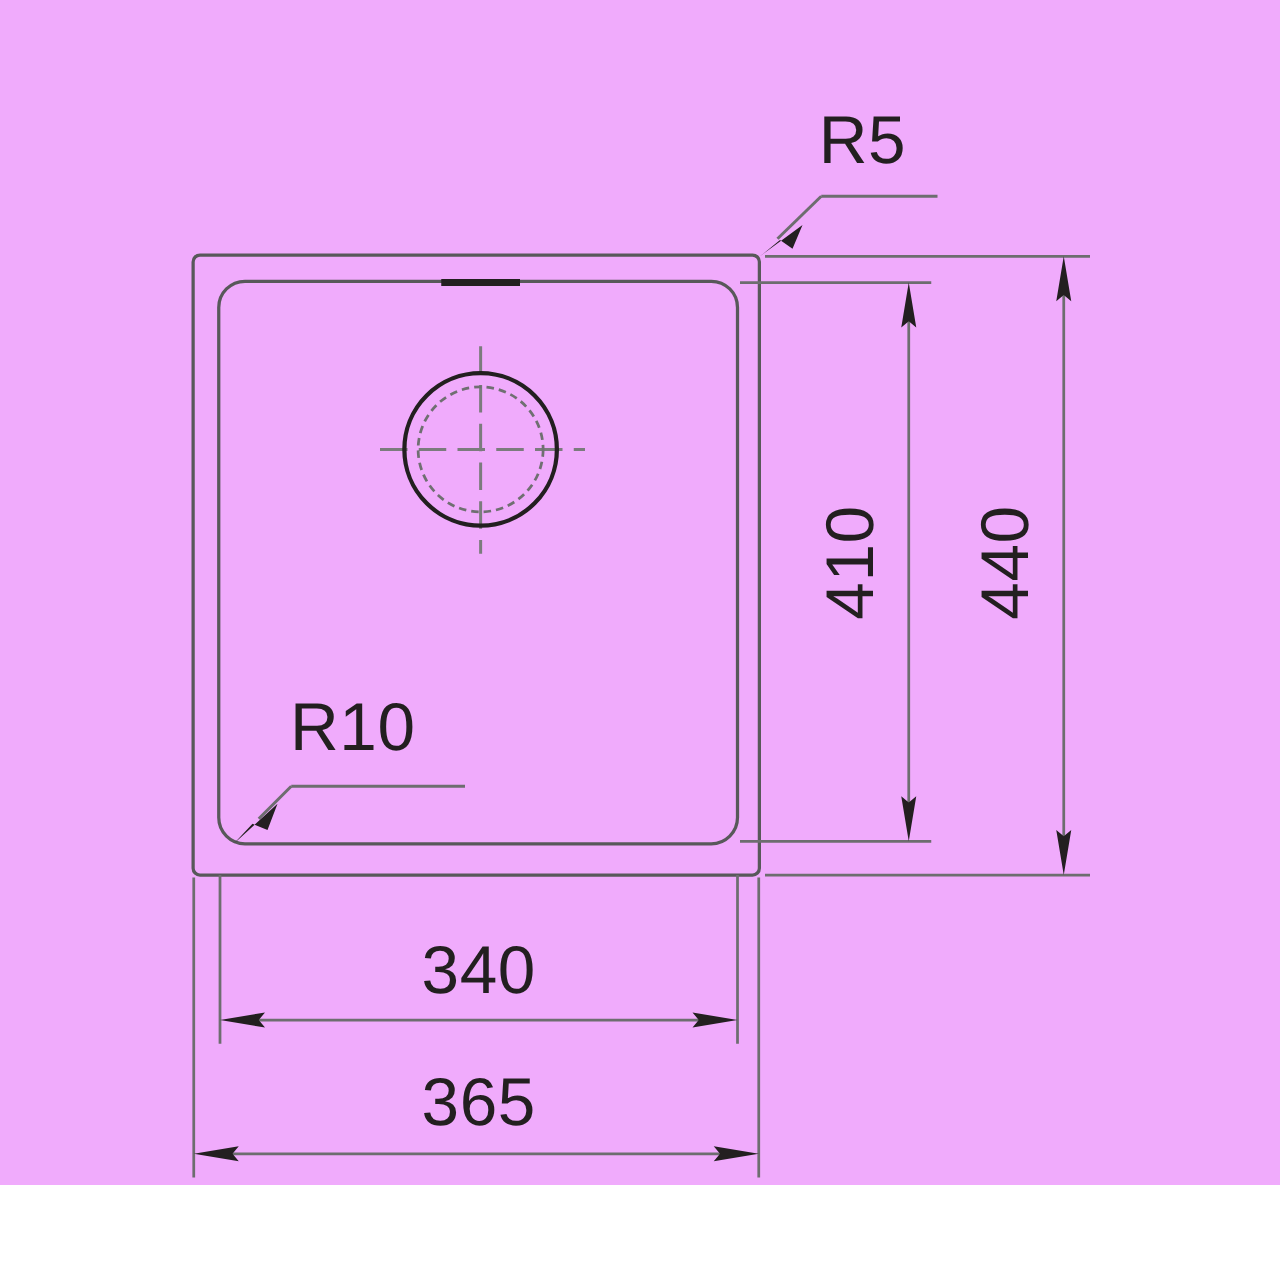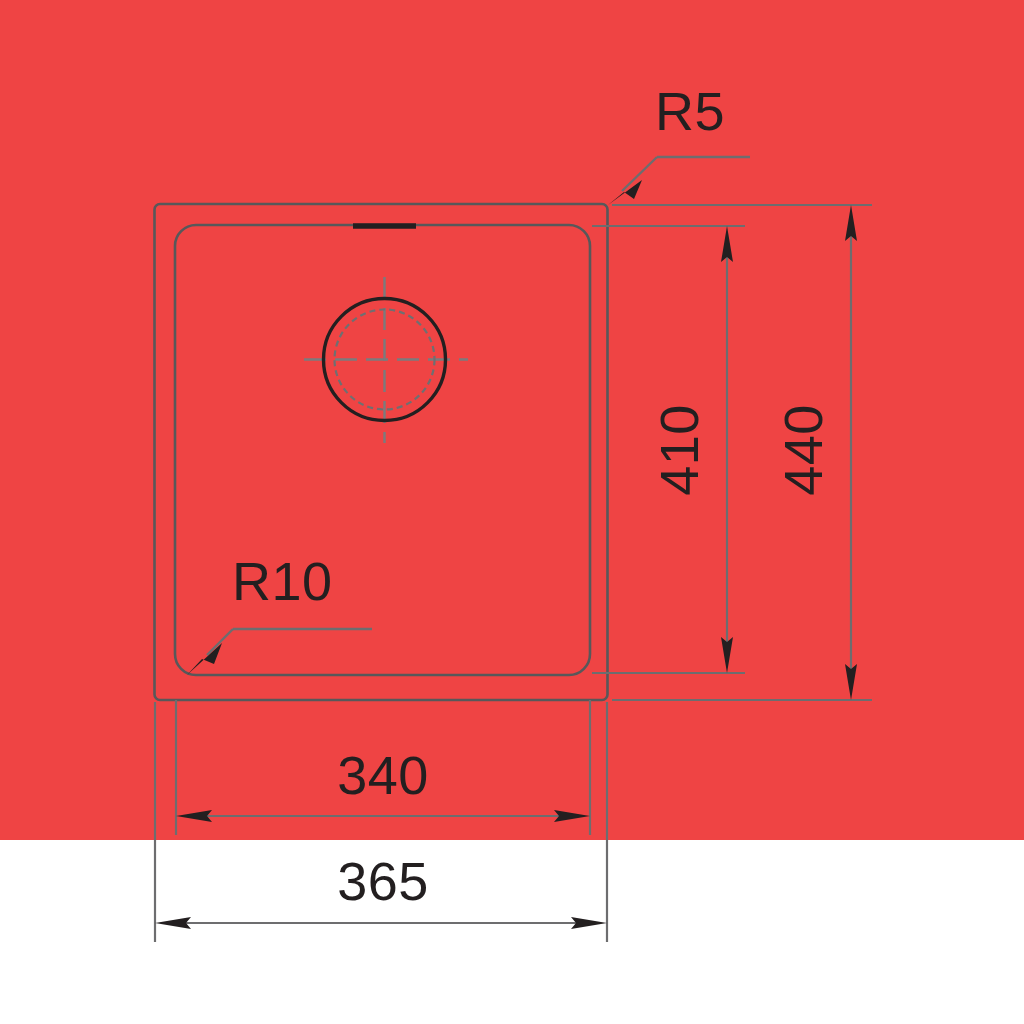--- a/index.html
+++ b/index.html
@@ -10,22 +10,22 @@
   }
   body {
     width: 1024px;
     height: 1024px;
     font-family: "Liberation Sans", sans-serif;
     overflow: hidden;
   }
   #drawing-root {
     position: relative;
     width: 1024px;
-    height: 840px;
-    background: #ef4444;
+    height: 948px;
+    background: #f0abfc;
   }
   svg.cad {
     display: block;
     width: 1024px;
     height: 1024px;
   }
   .obj-line {
     fill: none;
     stroke: #58585a;
     stroke-width: 2.6;

